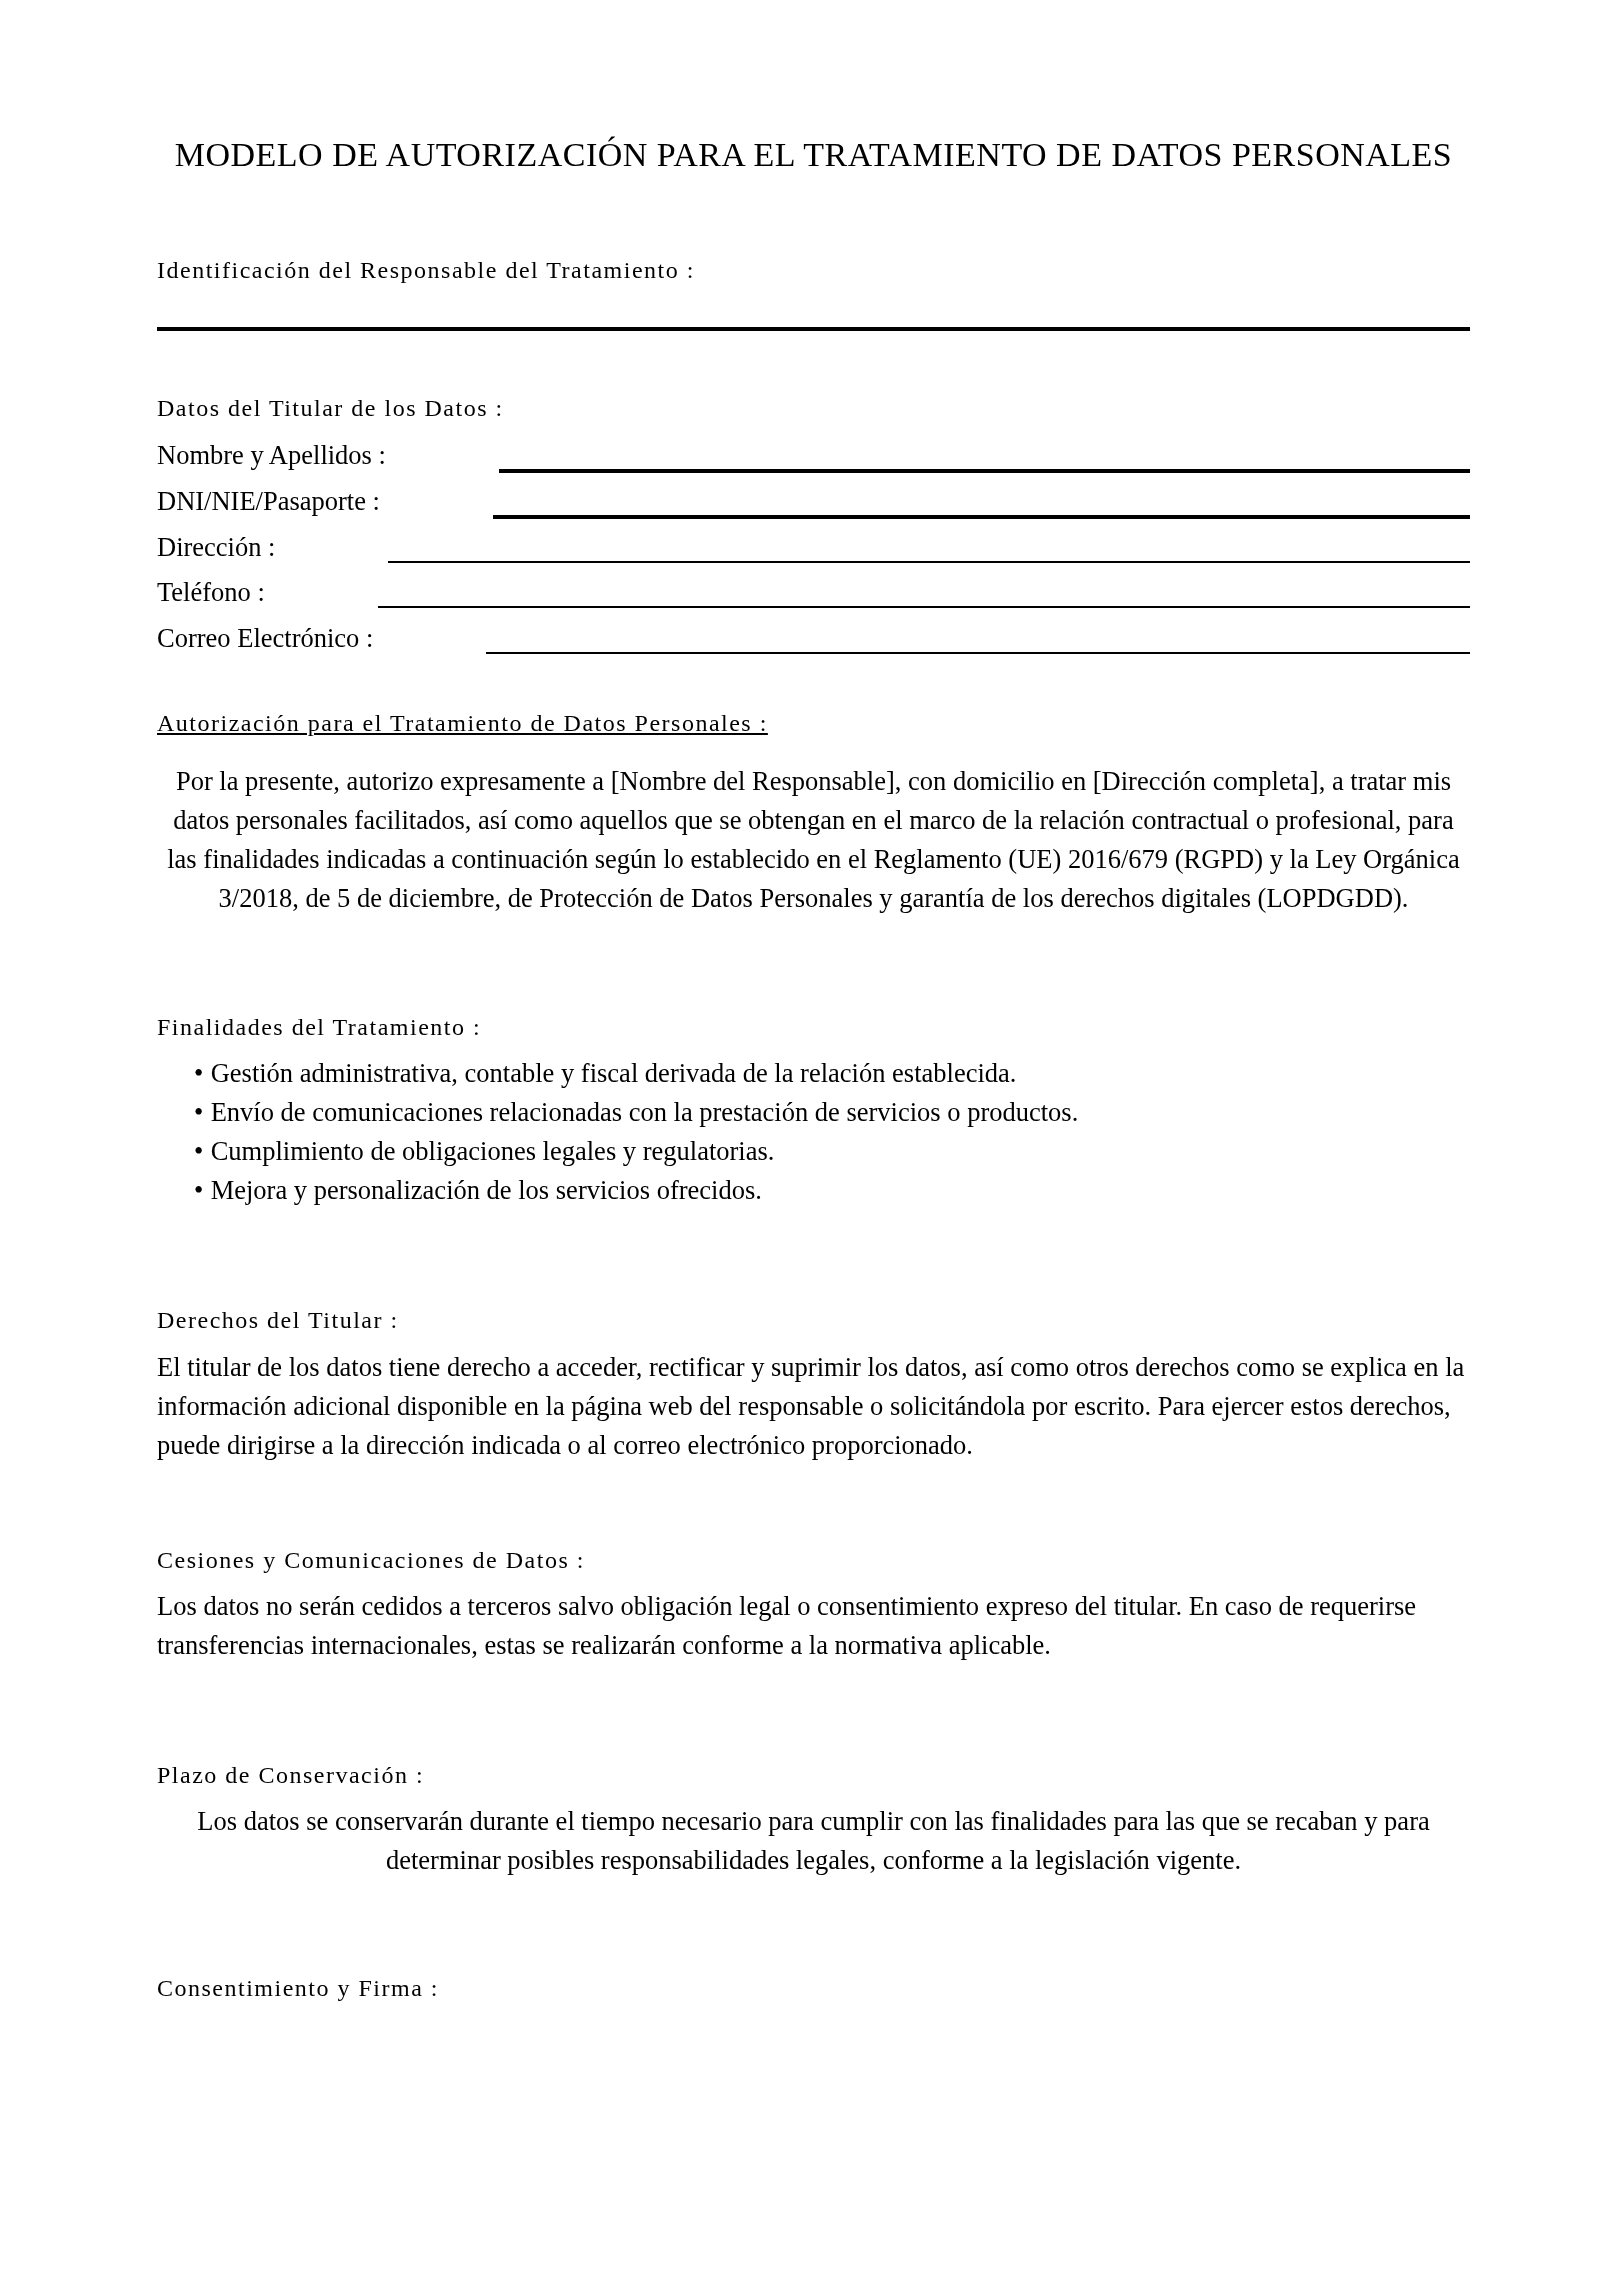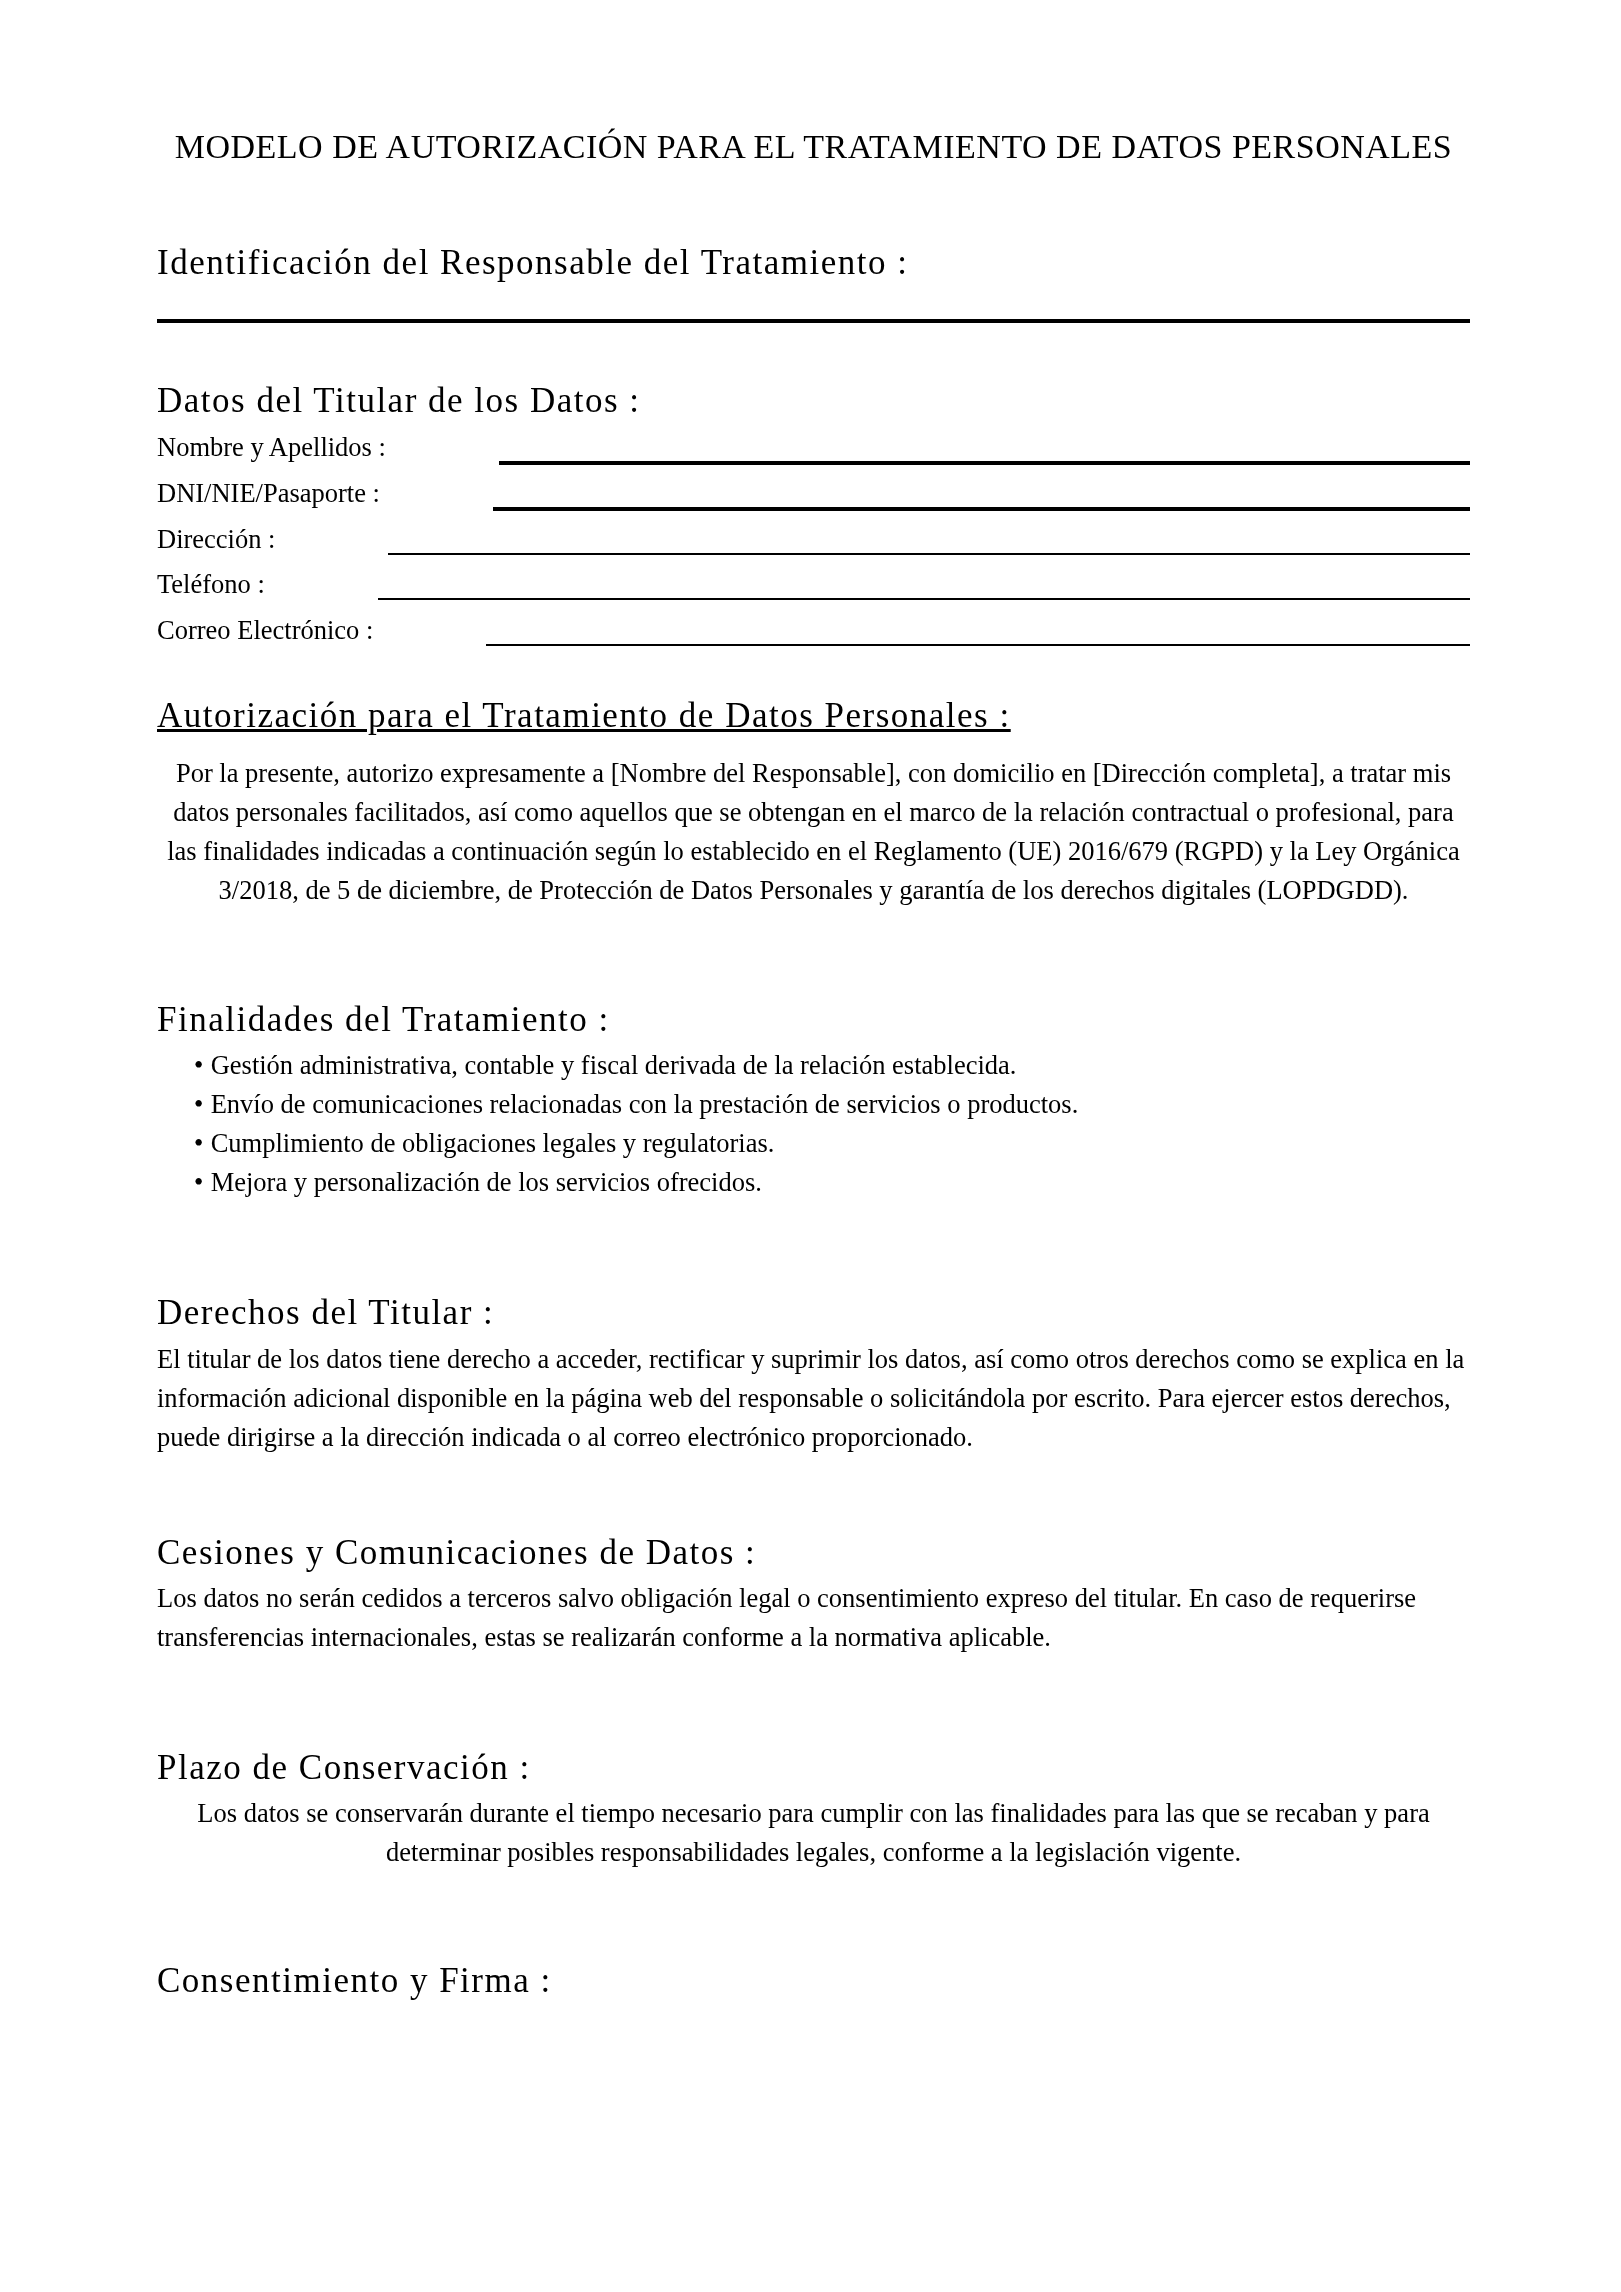--- a/index.html
+++ b/index.html
@@ -1,38 +1,38 @@
 <!DOCTYPE html>
 <html><head>
 <meta charset="utf-8">
 <style>
   html, body { margin: 0; padding: 0; background: #ffffff; }
   .page {
     position: relative;
     width: 1621px;
     height: 2293px;
     box-sizing: border-box;
-    padding: 8px 151px 0 157px;
+    padding: 16px 151px 0 157px;
     background: #ffffff;
     color: #000000;
     font-family: "Liberation Serif", "DejaVu Serif", serif;
     font-size: 26.5px;
     overflow: hidden;
   }
   .doc-title {
     margin: 116px 0 0 0;
     font-size: 34px;
     font-weight: normal;
     line-height: 45px;
     text-align: center;
     letter-spacing: 0.5px;
     white-space: nowrap;
   }
   .heading {
-    font-size: 35px;
+    font-size: 24px;
     line-height: 39px;
     letter-spacing: 1.5px;
   }
   .h-responsable { margin-top: 74px; }
   .h-titular     { margin-top: 58px; }
   .h-autorizacion{ margin-top: 46px; text-decoration: underline; }
   .h-finalidades { margin-top: 90px; }
   .h-derechos    { margin-top: 91px; }
   .h-cesiones    { margin-top: 76px; }
   .h-plazo       { margin-top: 91px; }

